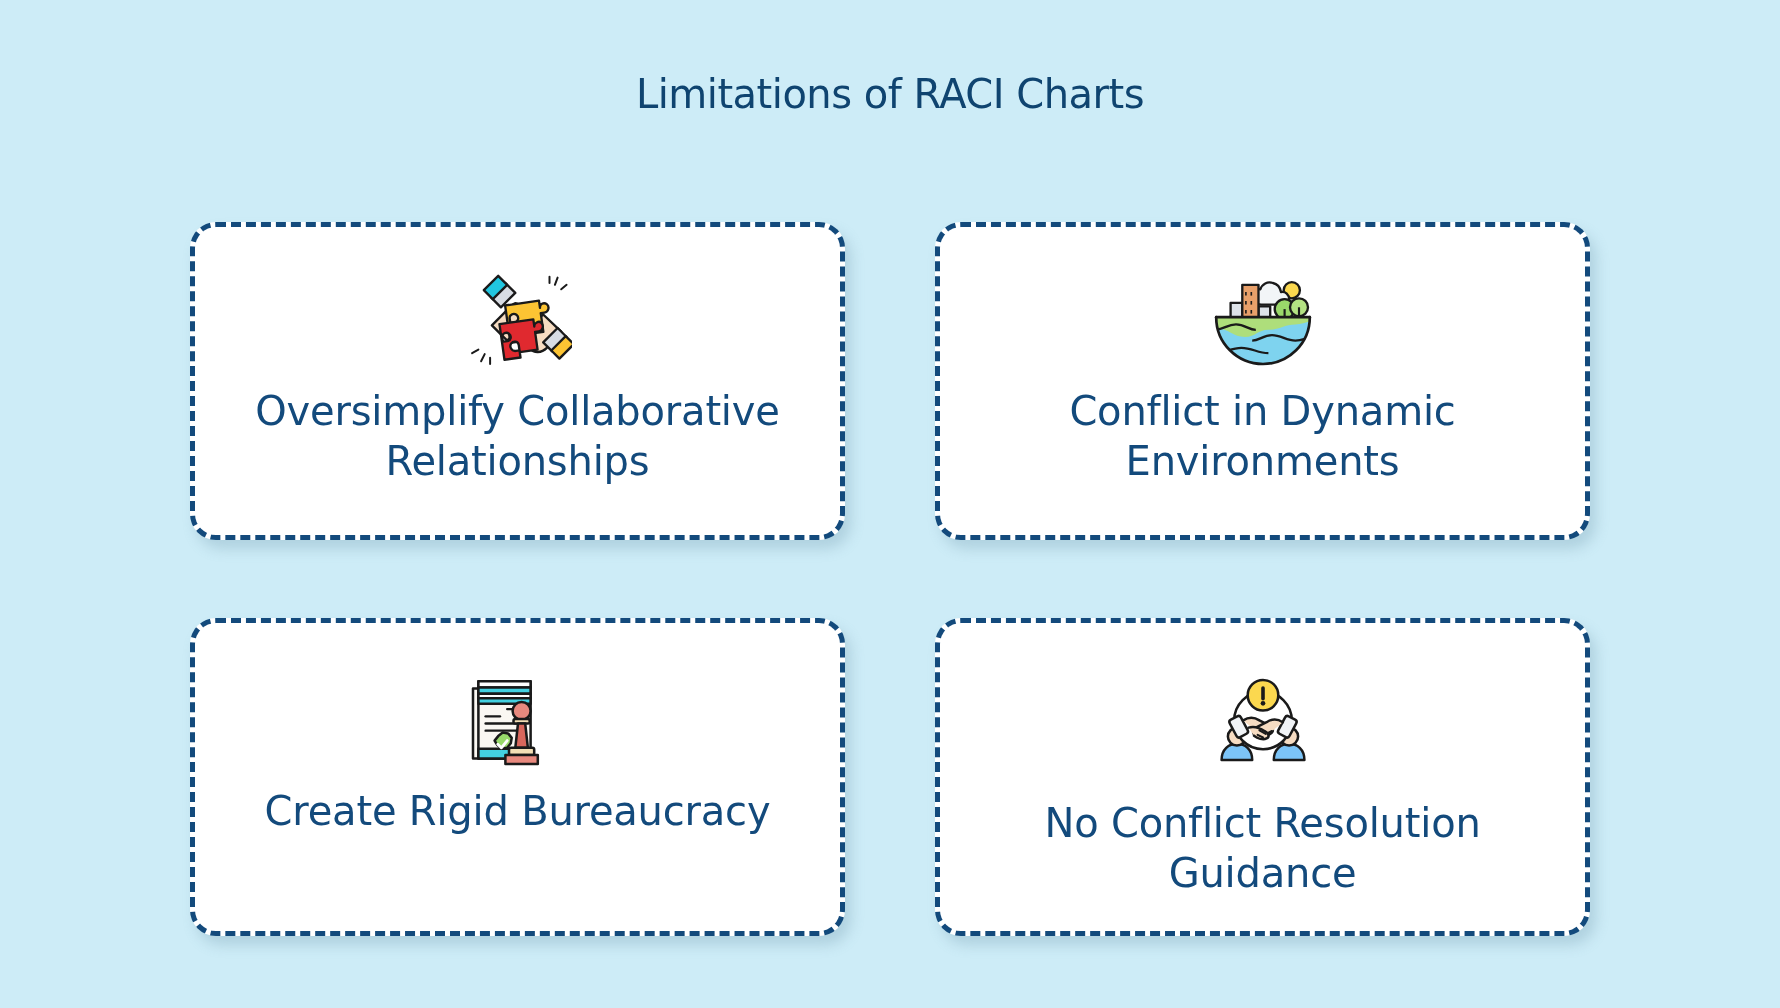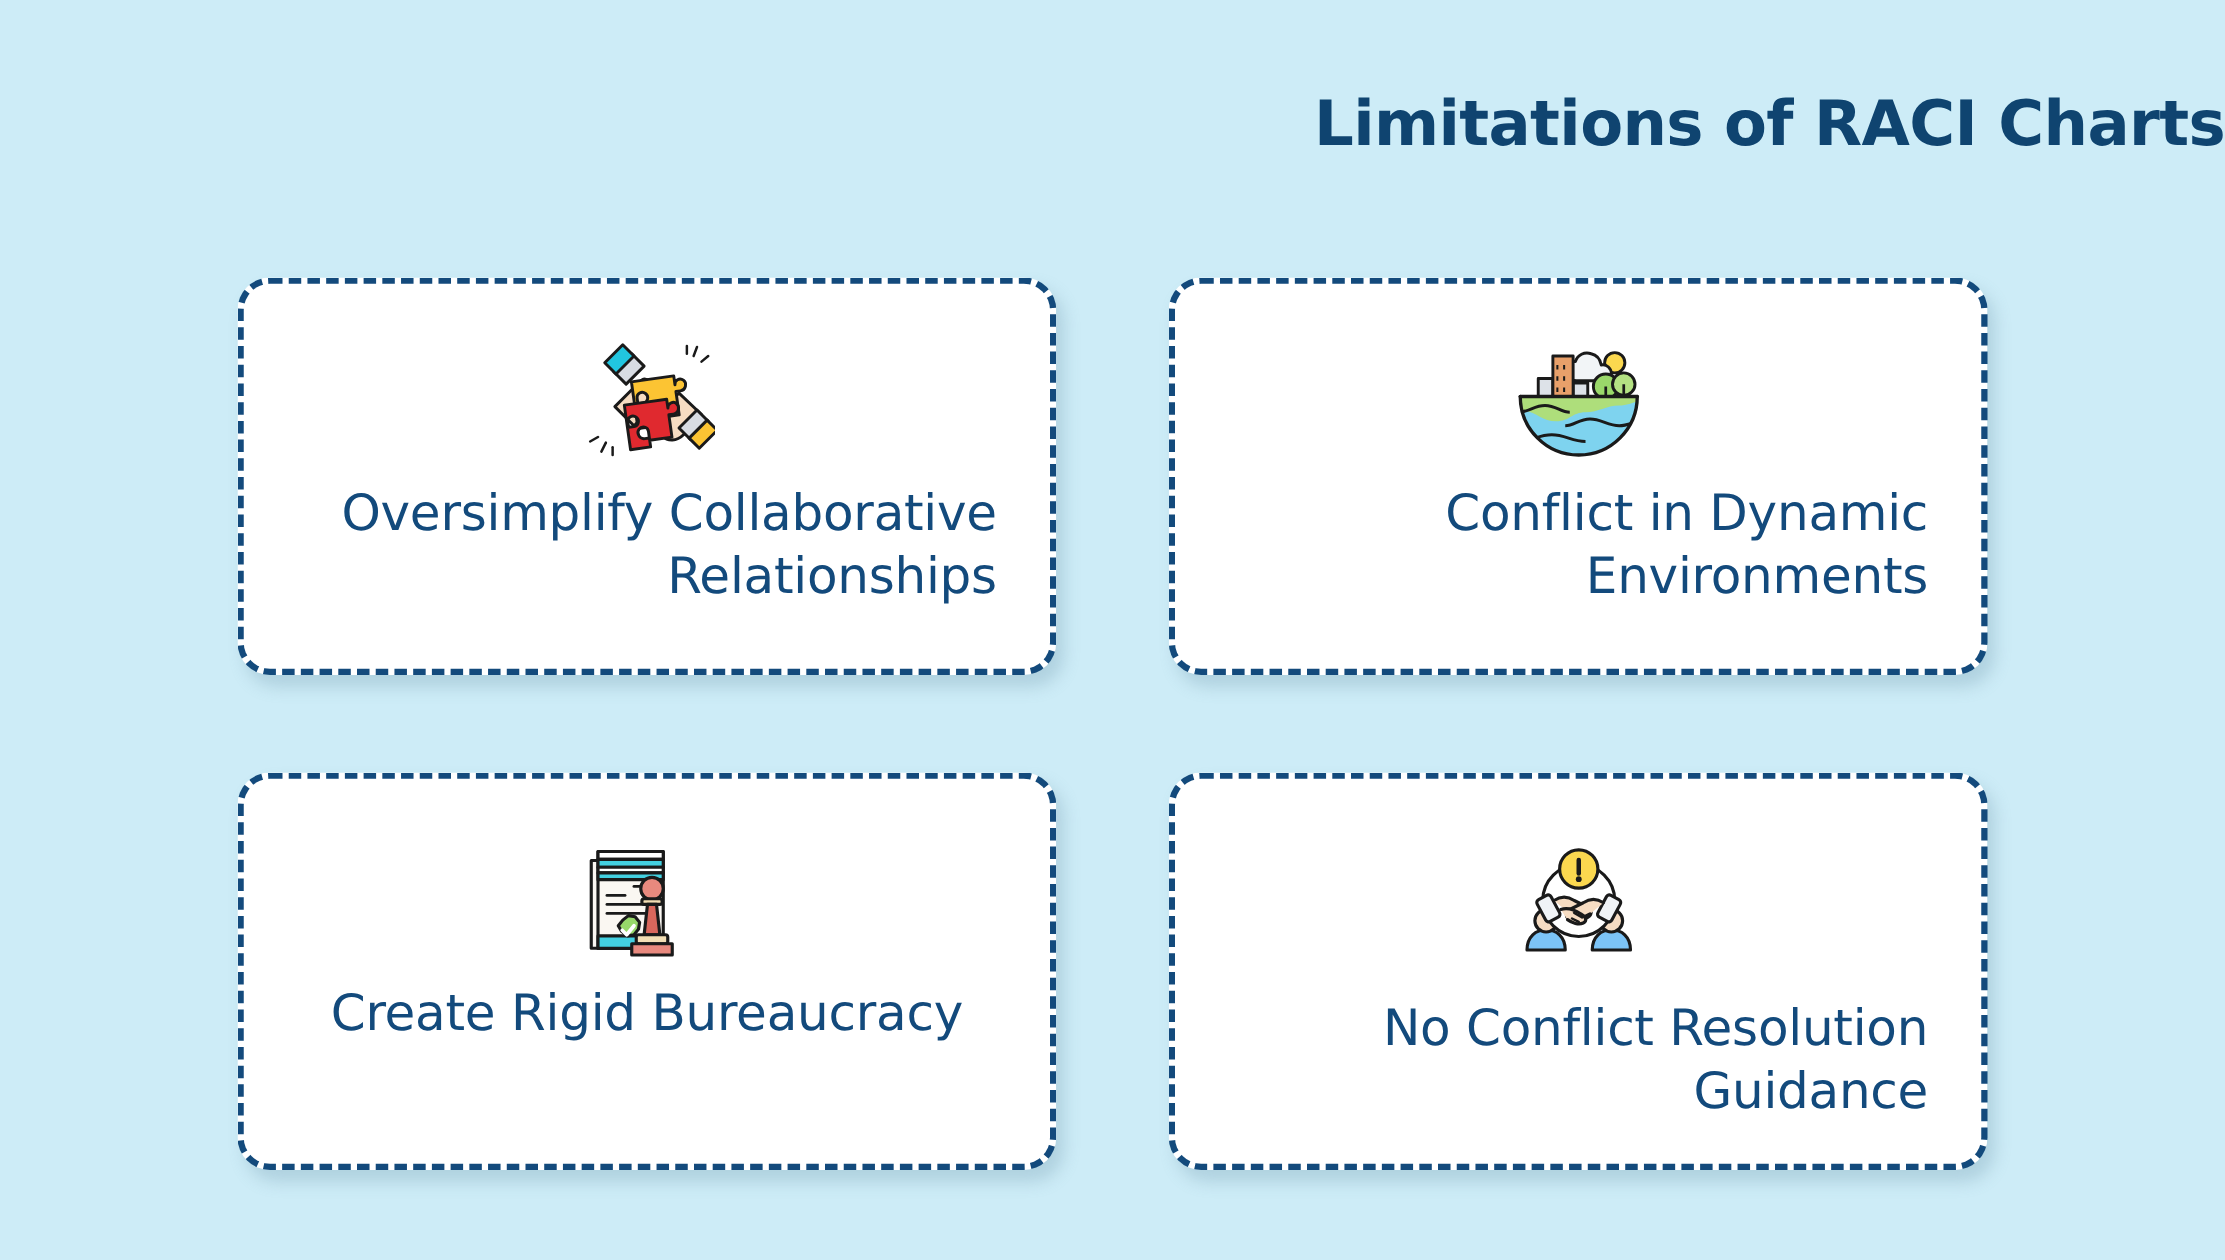--- a/index.html
+++ b/index.html
@@ -17,24 +17,24 @@
     position: relative;
     width: 1780px;
     height: 1008px;
     box-sizing: border-box;
   }
   .page-title {
     position: absolute;
     top: 72px;
     left: 0;
     width: 1780px;
-    text-align: right;
+    text-align: center;
     font-family: "DejaVu Sans", sans-serif;
-    font-size: 50px;
-    font-weight: 700;
+    font-size: 40px;
+    font-weight: 400;
     letter-spacing: -0.5px;
     color: #0f4470;
     line-height: 1.1;
   }
   .grid {
     position: absolute;
     top: 222px;
     left: 190px;
     width: 1400px;
     display: grid;
@@ -64,21 +64,21 @@
     justify-content: center;
     flex: none;
   }
   .card-icon svg {
     width: 100%;
     height: 100%;
     display: block;
   }
   .card-label {
     margin-top: 14px;
-    text-align: right;
+    text-align: center;
     font-family: "DejaVu Sans", sans-serif;
     font-size: 40px;
     font-weight: 400;
     color: #134a7c;
     line-height: 1.24;
     letter-spacing: -0.2px;
     max-width: 560px;
   }
   .card-3 .card-label { margin-top: 14px; }
   .card-4 .card-label { margin-top: 30px; }

